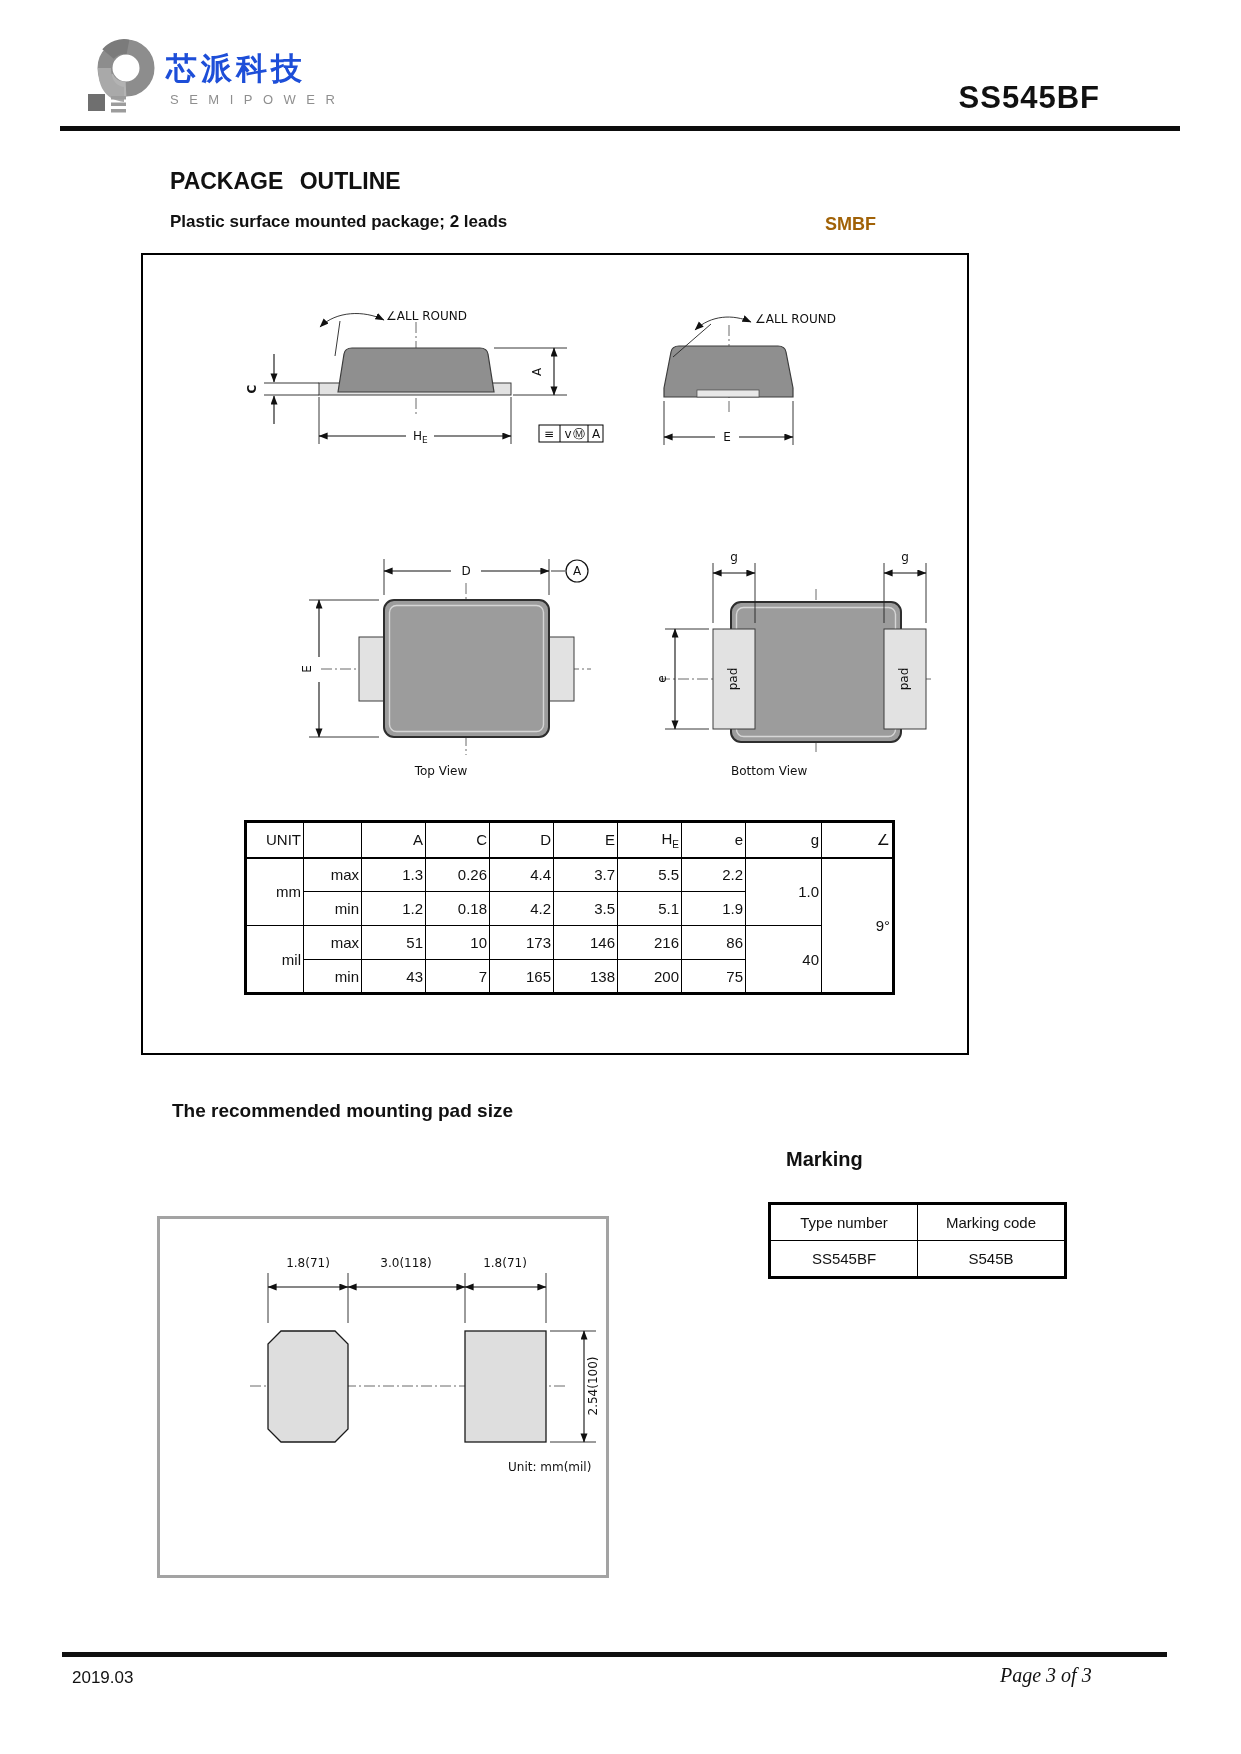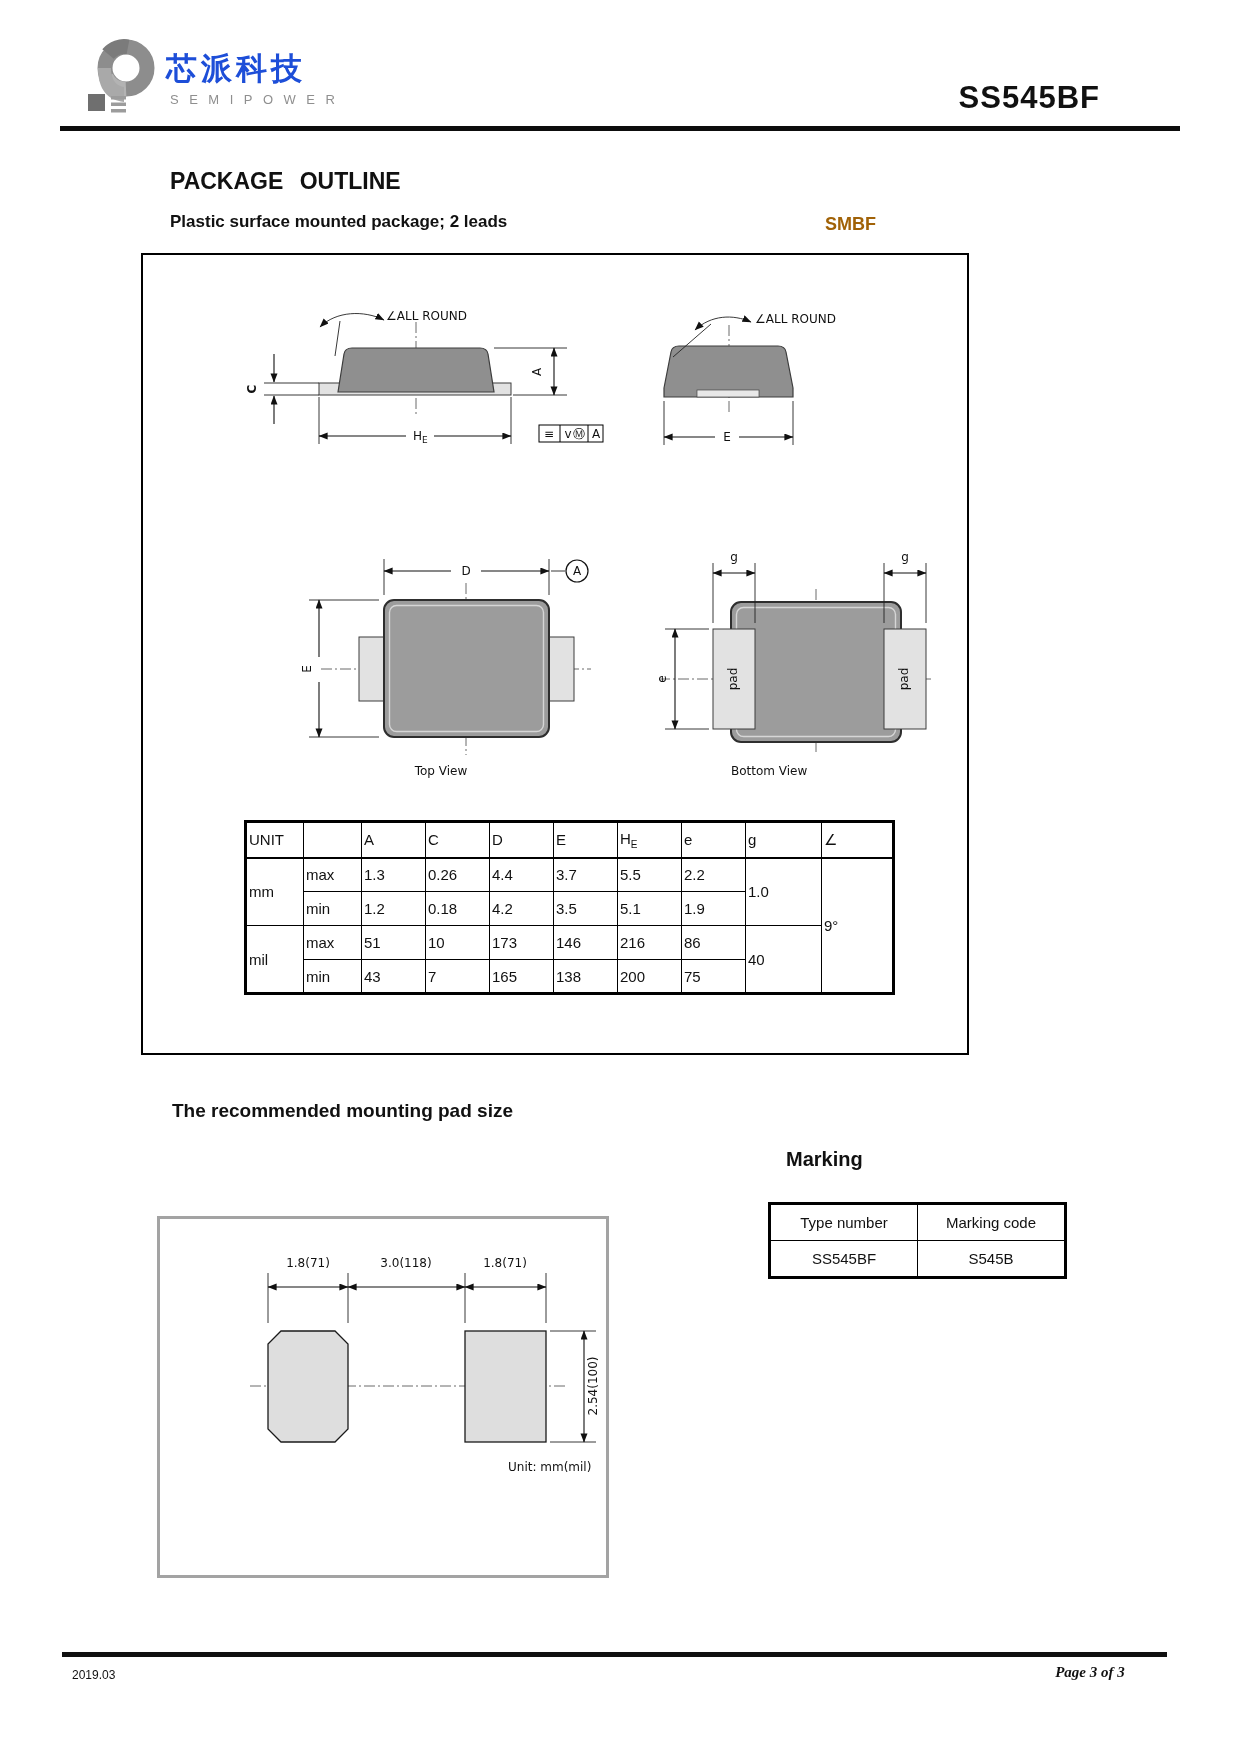--- a/index.html
+++ b/index.html
@@ -32,37 +32,37 @@
   svg .inner{fill:none;stroke:#d6d6d6;stroke-width:1.4}
   svg .lead{fill:#e2e2e2;stroke:#3c3c3c;stroke-width:1}
   svg .pad2{fill:#dedede;stroke:#1a1a1a;stroke-width:1.3}
   svg .thin{stroke:#222;stroke-width:0.9;fill:none}
   svg .dim{stroke:#111;stroke-width:1.1;fill:none}
   svg .cl{stroke:#444;stroke-width:0.8;stroke-dasharray:11 3 2 3;fill:none}
   svg text{font-family:"DejaVu Sans","Liberation Sans",sans-serif;font-size:12px;fill:#111}
 
   
   .dims{left:101px;top:565px;border-collapse:collapse;font-size:15px;border:3px solid #000;table-layout:fixed}
-  .dims td{border:1.2px solid #000;text-align:left;height:34px;padding:0 2px}
+  .dims td{border:1.2px solid #000;text-align:right;height:34px;padding:0 2px}
   .dims tr.hdr td{border-bottom:2.5px solid #000;height:36px}
   .dims sub{font-size:10px}
 
   
   .pad-title{left:172px;top:1100px;font-size:19px;font-weight:bold}
   .pad-box{left:157px;top:1216px;width:452px;height:362px;border:3px solid #a3a3a3}
 
   
   .marking-title{left:786px;top:1148px;font-size:20px;font-weight:bold}
   .marking{left:768px;top:1202px;border-collapse:collapse;font-size:15px;border:3px solid #000;table-layout:fixed}
   .marking td{border:1.5px solid #000;text-align:center;height:37px;font-weight:400}
 
   
   .frule{left:62px;top:1652px;width:1105px;height:5px;background:#101010}
-  .fdate{left:72px;top:1668px;font-size:12px}
-  .fpage{left:1000px;top:1664px;width:180px;text-align:center;font-size:15px;font-style:italic;font-weight:bold;
+  .fdate{left:72px;top:1668px;font-size:17px}
+  .fpage{left:1000px;top:1664px;width:180px;text-align:left;font-size:20px;font-style:italic;font-weight:normal;
          font-family:"Liberation Serif","DejaVu Serif",serif}
 </style>
 </head>
 <body>
 
 <div id="page">
 
   <svg id="logo" class="abs" width="78" height="80" viewBox="0 0 78 80">
     <circle cx="42" cy="30" r="21" fill="none" stroke="#8d8d8d" stroke-width="15"></circle>
     <path d="M24,16 A21,21 0 0 1 44,9" fill="none" stroke="#7b7b7b" stroke-width="15"></path>

